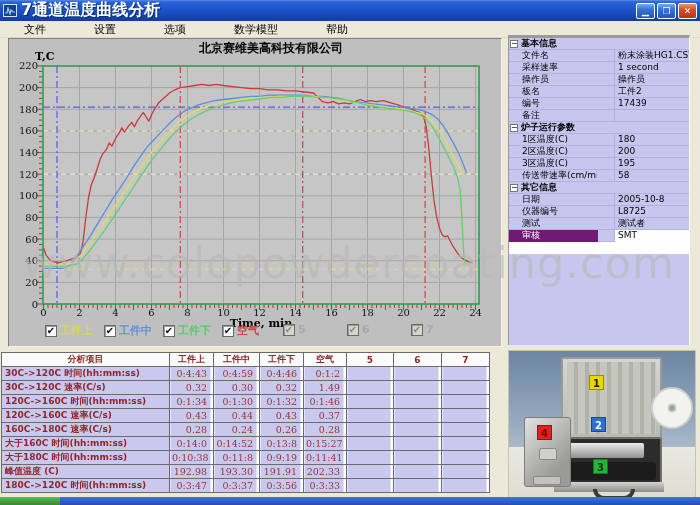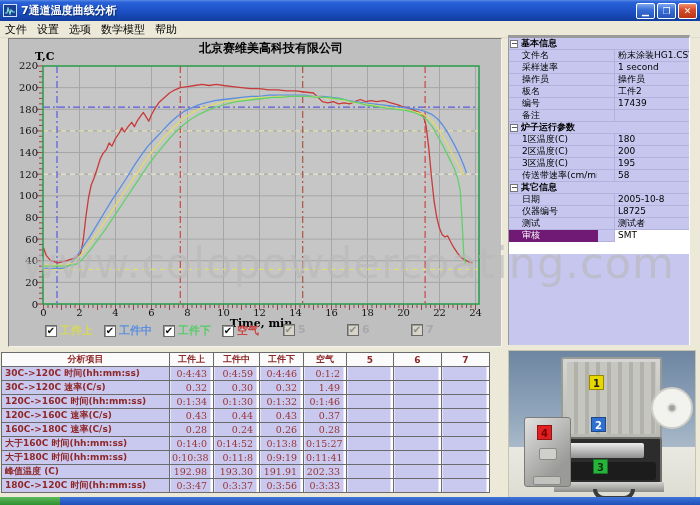--- a/index.html
+++ b/index.html
@@ -5,31 +5,31 @@
   * { margin:0; padding:0; box-sizing:border-box; }
   html,body { width:700px; height:505px; overflow:hidden; }
   body { font-family:"DejaVu Sans", sans-serif; background:#ece9d8; }
   .window { position:relative; width:700px; height:505px; background:#ece9d8; overflow:hidden; }
 
   
   .titlebar { position:absolute; left:0; top:0; width:700px; height:21px;
     background:linear-gradient(180deg,#5a8ae6 0%,#2a62d8 10%,#1b4fc4 55%,#123d9e 100%);
     display:flex; align-items:center; padding:0 3px; }
   .app-icon { width:14px; height:13px; margin-right:4px; background:#1a3f8f; border:1px solid #cfe0ff; display:flex; align-items:center; justify-content:center; }
-  .title-text { color:#fff; font-size:11px; font-weight:bold; text-shadow:1px 1px 1px #0a2a6a; flex:1; }
+  .title-text { color:#fff; font-size:16px; font-weight:bold; text-shadow:1px 1px 1px #0a2a6a; flex:1; }
   .win-btns { display:flex; gap:2px; }
   .win-btn { width:19px; height:16px; border-radius:2px; border:1px solid #fff;
     color:#fff; font-size:9px; font-weight:bold; display:flex; align-items:center; justify-content:center;
     background:linear-gradient(180deg,#7fa7ef,#3b6fd8 40%,#2455b8); }
   .win-btn.close { background:linear-gradient(180deg,#ef9070,#d84d2a 40%,#b83517); }
 
   
   .menubar { position:absolute; left:0; top:21px; width:700px; height:17px; background:#ece9d8;
     display:flex; align-items:center; font-size:11px; color:#000; border-bottom:1px solid #e0dcc8; }
-  .menu-item { padding:1px 5px; cursor:default; }
+  .menu-item { padding:1px 24px; cursor:default; }
 
   
   .chart-panel { position:absolute; left:8px; top:38px; width:494px; height:309px;
     background:#bfbfbf; border-top:1px solid #7f7f7f; border-left:1px solid #7f7f7f;
     border-right:1px solid #f4f2ea; border-bottom:1px solid #f4f2ea; }
   .chart-svg { position:absolute; left:0; top:0; }
 
   .legend { position:absolute; left:0; top:284px; width:492px; height:18px; }
   .legend-item { position:absolute; display:flex; align-items:center; gap:3px; }
   .cb { width:12px; height:12px; background:#fff; border:1px solid #6a6a6a;

